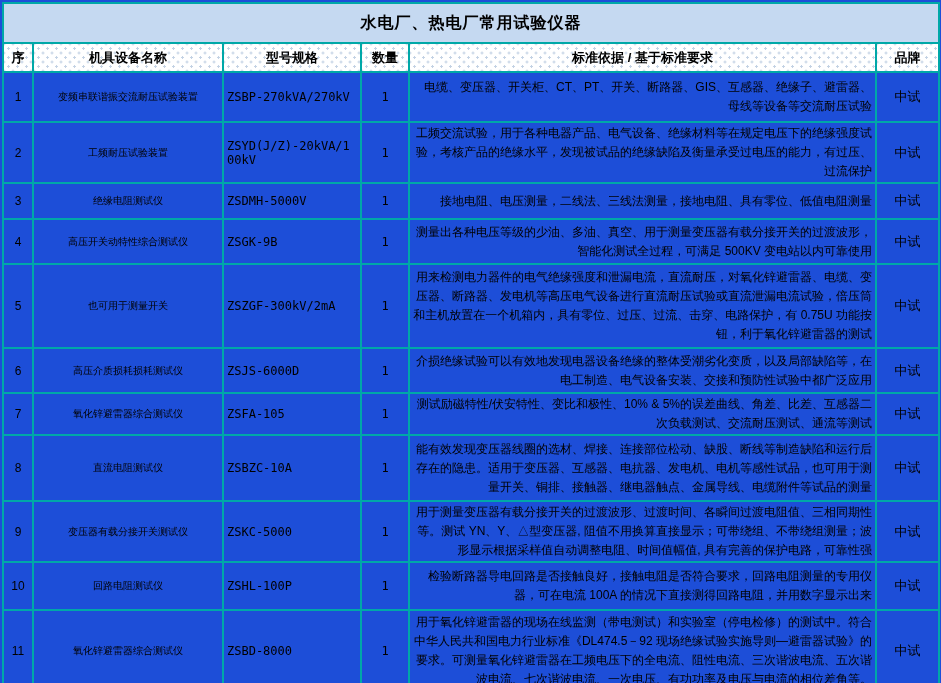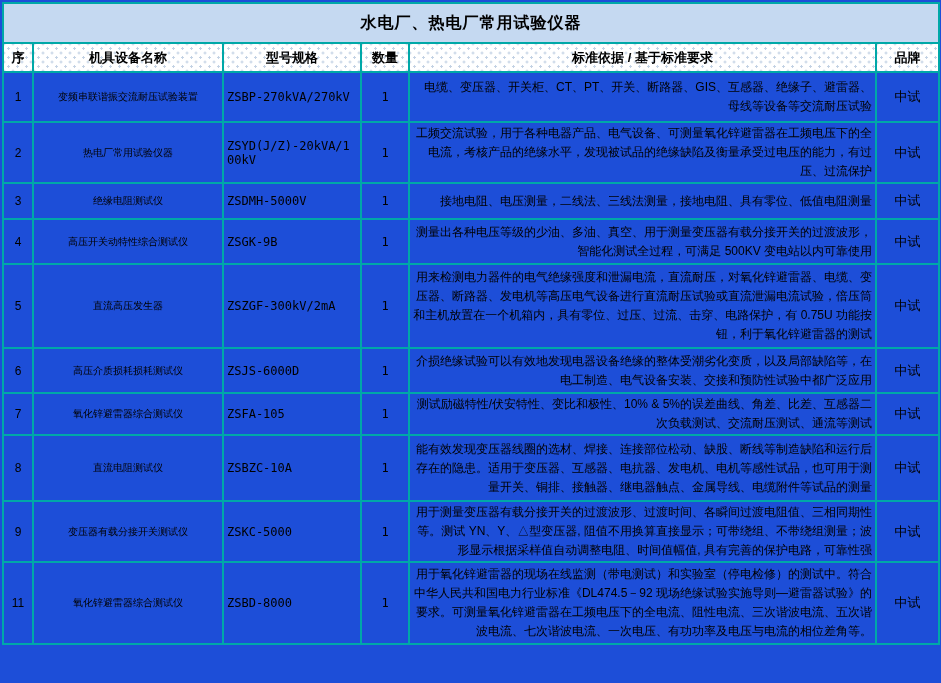--- a/index.html
+++ b/index.html
@@ -123,45 +123,45 @@
       <tr class="r1">
         <td class="c cell-no">1</td>
         <td class="c">变频串联谐振交流耐压试验装置</td>
         <td class="cell-model">ZSBP-270kVA/270kV</td>
         <td class="cell-qty">1</td>
         <td class="cell-standard">电缆、变压器、开关柜、CT、PT、开关、断路器、GIS、互感器、绝缘子、避雷器、母线等设备等交流耐压试验</td>
         <td class="brand-col">中试</td>
       </tr>
       <tr class="r2">
         <td class="c cell-no">2</td>
-        <td class="c">热电厂常用试验仪器</td>
+        <td class="c">工频耐压试验装置</td>
         <td class="cell-model">ZSYD(J/Z)-20kVA/100kV</td>
         <td class="cell-qty">1</td>
-        <td class="cell-standard">工频交流试验，用于各种电器产品、电气设备、可测量氧化锌避雷器在工频电压下的全电流，考核产品的绝缘水平，发现被试品的绝缘缺陷及衡量承受过电压的能力，有过压、过流保护</td>
+        <td class="cell-standard">工频交流试验，用于各种电器产品、电气设备、绝缘材料等在规定电压下的绝缘强度试验，考核产品的绝缘水平，发现被试品的绝缘缺陷及衡量承受过电压的能力，有过压、过流保护</td>
         <td class="brand-col">中试</td>
       </tr>
       <tr class="r3">
         <td class="c cell-no">3</td>
         <td class="c">绝缘电阻测试仪</td>
         <td class="cell-model">ZSDMH-5000V</td>
         <td class="cell-qty">1</td>
         <td class="cell-standard">接地电阻、电压测量，二线法、三线法测量，接地电阻、具有零位、低值电阻测量</td>
         <td class="brand-col">中试</td>
       </tr>
       <tr class="r4">
         <td class="c cell-no">4</td>
         <td class="c">高压开关动特性综合测试仪</td>
         <td class="cell-model">ZSGK-9B</td>
         <td class="cell-qty">1</td>
         <td class="cell-standard">测量出各种电压等级的少油、多油、真空、用于测量变压器有载分接开关的过渡波形，智能化测试全过程，可满足 500KV 变电站以内可靠使用</td>
         <td class="brand-col">中试</td>
       </tr>
       <tr class="r5">
         <td class="c cell-no">5</td>
-        <td class="c">直流高压发生器</td>
+        <td class="c">也可用于测量开关</td>
         <td class="cell-model">ZSZGF-300kV/2mA</td>
         <td class="cell-qty">1</td>
         <td class="cell-standard">用来检测电力器件的电气绝缘强度和泄漏电流，直流耐压，对氧化锌避雷器、电缆、变压器、断路器、发电机等高压电气设备进行直流耐压试验或直流泄漏电流试验，倍压筒和主机放置在一个机箱内，具有零位、过压、过流、击穿、电路保护，有 0.75U 功能按钮，利于氧化锌避雷器的测试</td>
         <td class="brand-col">中试</td>
       </tr>
       <tr class="r6">
         <td class="c cell-no">6</td>
         <td class="c">高压介质损耗损耗测试仪</td>
         <td class="cell-model">ZSJS-6000D</td>
         <td class="cell-qty">1</td>
@@ -183,20 +183,28 @@
         <td class="cell-qty">1</td>
         <td class="cell-standard">能有效发现变压器线圈的选材、焊接、连接部位松动、缺股、断线等制造缺陷和运行后存在的隐患。适用于变压器、互感器、电抗器、发电机、电机等感性试品，也可用于测量开关、铜排、接触器、继电器触点、金属导线、电缆附件等试品的测量</td>
         <td class="brand-col">中试</td>
       </tr>
       <tr class="r9">
         <td class="c cell-no">9</td>
         <td class="c">变压器有载分接开关测试仪</td>
         <td class="cell-model">ZSKC-5000</td>
         <td class="cell-qty">1</td>
         <td class="cell-standard">用于测量变压器有载分接开关的过渡波形、过渡时间、各瞬间过渡电阻值、三相同期性等。测试 YN、Y、△型变压器, 阻值不用换算直接显示；可带绕组、不带绕组测量；波形显示根据采样值自动调整电阻、时间值幅值, 具有完善的保护电路，可靠性强</td>
+        <td class="brand-col">中试</td>
+      </tr>
+      <tr class="r10">
+        <td class="c cell-no">10</td>
+        <td class="c">回路电阻测试仪</td>
+        <td class="cell-model">ZSHL-100P</td>
+        <td class="cell-qty">1</td>
+        <td class="cell-standard">检验断路器导电回路是否接触良好，接触电阻是否符合要求，回路电阻测量的专用仪器，可在电流 100A 的情况下直接测得回路电阻，并用数字显示出来</td>
         <td class="brand-col">中试</td>
       </tr>
       <tr class="r11 last-row">
         <td class="c cell-no">11</td>
         <td class="c">氧化锌避雷器综合测试仪</td>
         <td class="cell-model">ZSBD-8000</td>
         <td class="cell-qty">1</td>
         <td class="cell-standard">用于氧化锌避雷器的现场在线监测（带电测试）和实验室（停电检修）的测试中。符合中华人民共和国电力行业标准《DL474.5－92 现场绝缘试验实施导则—避雷器试验》的要求。可测量氧化锌避雷器在工频电压下的全电流、阻性电流、三次谐波电流、五次谐波电流、七次谐波电流、一次电压、有功功率及电压与电流的相位差角等。</td>
         <td class="brand-col">中试</td>
       </tr>

